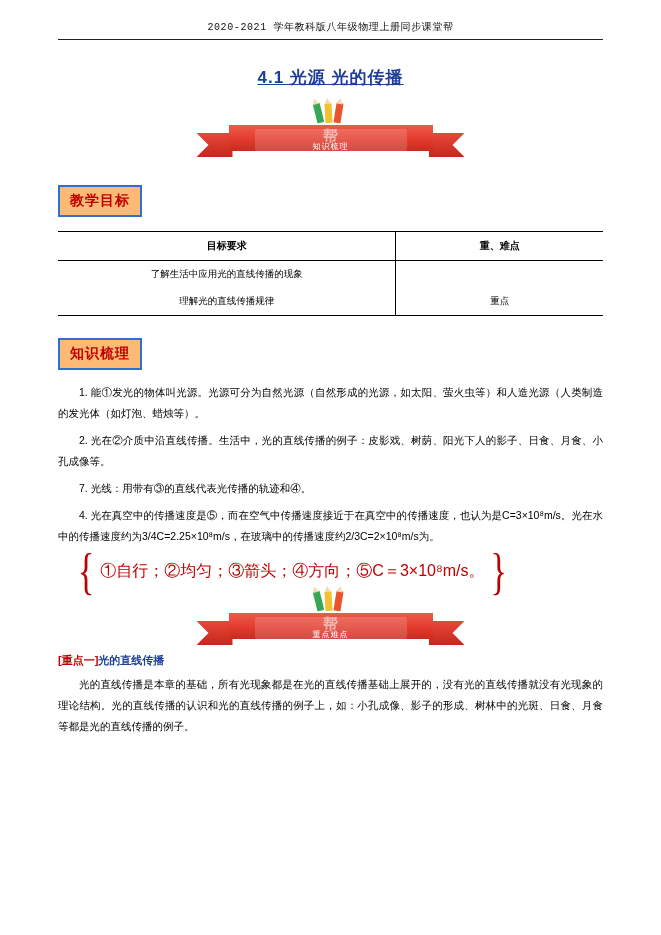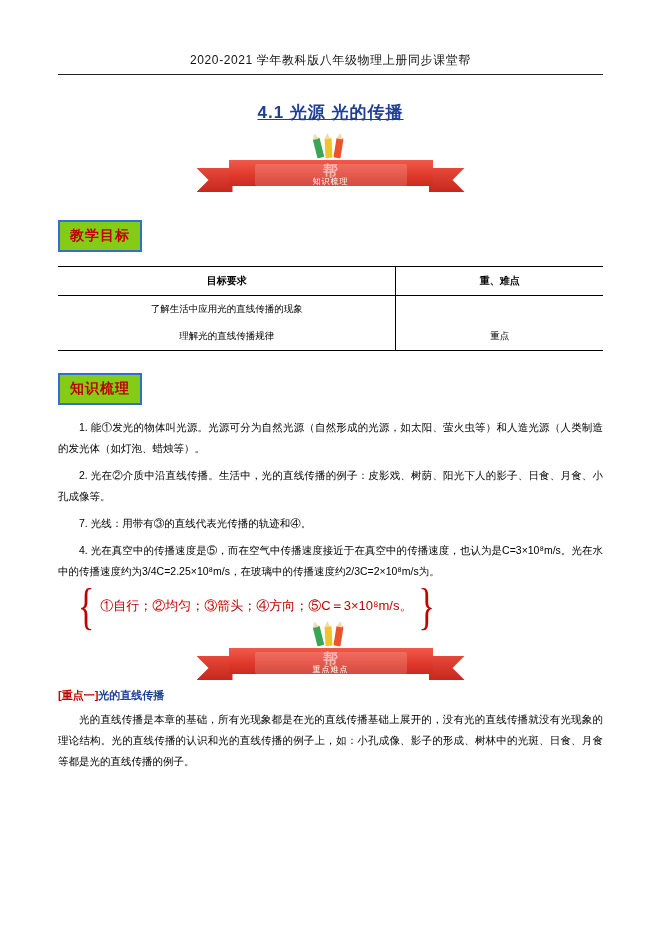--- a/index.html
+++ b/index.html
@@ -17,25 +17,25 @@
   }
   .page {
     width: 661px;
     height: 935px;
     position: relative;
     box-sizing: border-box;
     padding: 0 58px;
   }
   .header {
     text-align: center;
-    font-family: Liberation Sans, sans-serif;
-    font-size: 12px;
+    font-family: Liberation Mono, monospace;
+    font-size: 10px;
     color: #111;
     letter-spacing: 0.6px;
-    padding-top: 52px;
+    padding-top: 20px;
   }
   .header-rule {
     border-bottom: 1px solid #222;
     margin-top: 5px;
     margin-left: 0;
     margin-right: 0;
   }
   .doc-title {
     text-align: center;
     font-family: "Liberation Sans", sans-serif;
@@ -130,21 +130,21 @@
   .p1 { left: 6px;  background: #3aa655; transform: rotate(-14deg); }
   .p2 { left: 16px; background: #f2c12e; transform: rotate(-3deg); }
   .p3 { left: 26px; background: #e8552d; transform: rotate(9deg); }
 
   
   .section-tag {
     display: inline-block;
     border: 2px solid #2f6fd0;
     padding: 4px 10px 5px 10px;
     margin-top: 22px;
-    background: #84cc16;
+    background: #fdba74;
   }
   .section-tag span {
     font-family: "Liberation Sans", sans-serif;
     font-weight: bold;
     font-size: 14px;
     color: #c00000;
     letter-spacing: 1px;
   }
 
   
@@ -203,21 +203,21 @@
   }
   .brace {
     font-family: "Liberation Serif", serif;
     font-size: 34px;
     color: #c00000;
     line-height: 28px;
     transform: scaleY(1.5);
   }
   .note-text {
     font-family: "Liberation Sans", sans-serif;
-    font-size: 13px;
+    font-size: 16px;
     color: #c00000;
     padding: 0 6px;
     white-space: nowrap;
   }
 
   .key-head {
     font-family: "Liberation Sans", sans-serif;
     font-size: 11px;
     font-weight: bold;
     color: #c00000;

